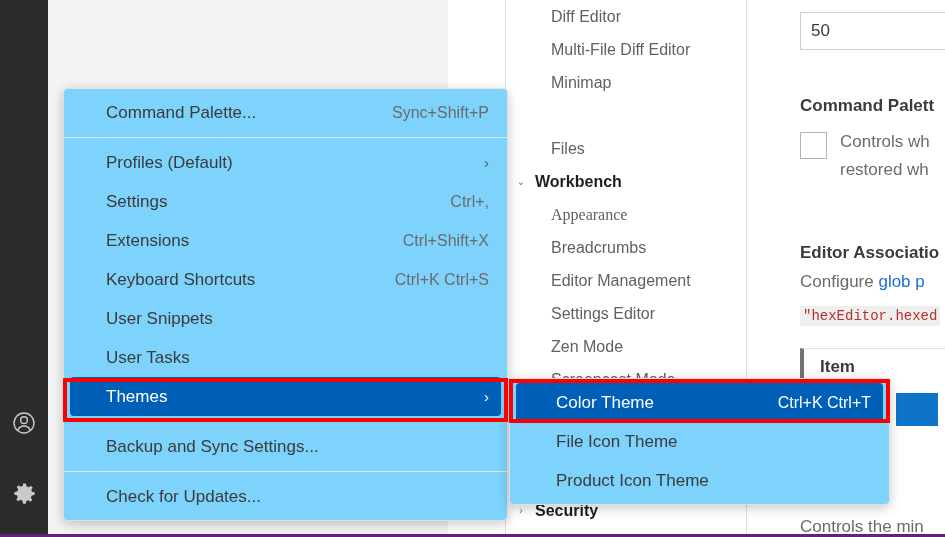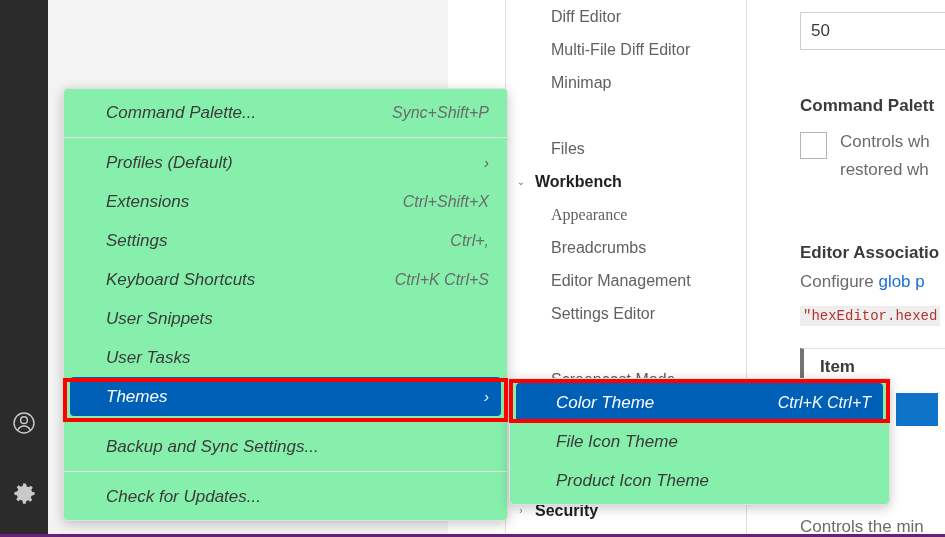--- a/index.html
+++ b/index.html
@@ -91,24 +91,24 @@
   }
 
   
   .statusbar {
     position: absolute; left: 0; bottom: 0; width: 945px; height: 3px;
     background: #68217a;
   }
 
   
   .menu {
-    position: absolute; background: #86efac;
+    position: absolute; background: #7dd3fc;
     border: 1px solid #e0e0e0; border-radius: 5px;
     box-shadow: 0 3px 12px rgba(0,0,0,0.22);
-    padding: 4px 0; box-sizing: border-box; font-style: italic;
+    padding: 4px 0; box-sizing: border-box;
   }
   .menu-main { left: 63px; top: 88px; width: 445px; }
   .menu-sub  { left: 509px; top: 378px; width: 381px; }
 
   .mi {
     position: relative; height: 39px; display: flex; align-items: center;
     padding: 0 18px 0 42px; box-sizing: border-box;
     font-size: 17px; color: #3b3b3b; white-space: nowrap;
   }
   .menu-sub .mi { padding-left: 46px; height: 39px; }
@@ -189,20 +189,24 @@
         <span class="toc-label">Breadcrumbs</span>
       </div>
       <div class="toc-row child" style="top: 264px;">
         <span class="twisty"></span>
         <span class="toc-label">Editor Management</span>
       </div>
       <div class="toc-row child" style="top: 297px;">
         <span class="twisty"></span>
         <span class="toc-label">Settings Editor</span>
       </div>
+      <div class="toc-row child" style="top: 330px;">
+        <span class="twisty"></span>
+        <span class="toc-label">Zen Mode</span>
+      </div>
       <div class="toc-row child" style="top: 363px;">
         <span class="twisty"></span>
         <span class="toc-label">Screencast Mode</span>
       </div>
       <div class="toc-row section" style="top: 494px;">
         <span class="twisty">›</span>
         <span class="toc-label">Security</span>
       </div>
     </div>
 
@@ -238,26 +242,26 @@
       <div class="mi">
         <span class="mi-label">Command Palette...</span>
         <span class="mi-key">Sync+Shift+P</span>
       </div>
       <div class="mi-sep"></div>
       <div class="mi">
         <span class="mi-label">Profiles (Default)</span>
         <span class="mi-arrow">›</span>
       </div>
       <div class="mi">
+        <span class="mi-label">Settings</span>
+        <span class="mi-key">Ctrl+,</span>
+      </div>
+      <div class="mi">
         <span class="mi-label">Extensions</span>
         <span class="mi-key">Ctrl+Shift+X</span>
-      </div>
-      <div class="mi">
-        <span class="mi-label">Settings</span>
-        <span class="mi-key">Ctrl+,</span>
       </div>
       <div class="mi">
         <span class="mi-label">Keyboard Shortcuts</span>
         <span class="mi-key">Ctrl+K Ctrl+S</span>
       </div>
       <div class="mi">
         <span class="mi-label">User Snippets</span>
       </div>
       <div class="mi">
         <span class="mi-label">User Tasks</span>

